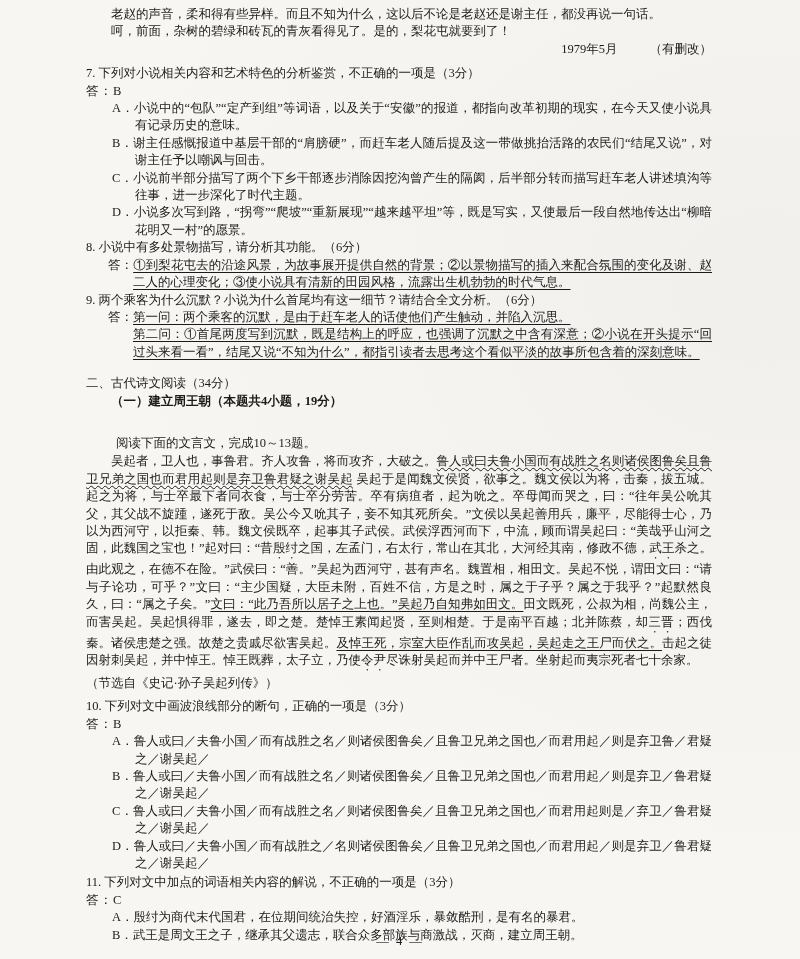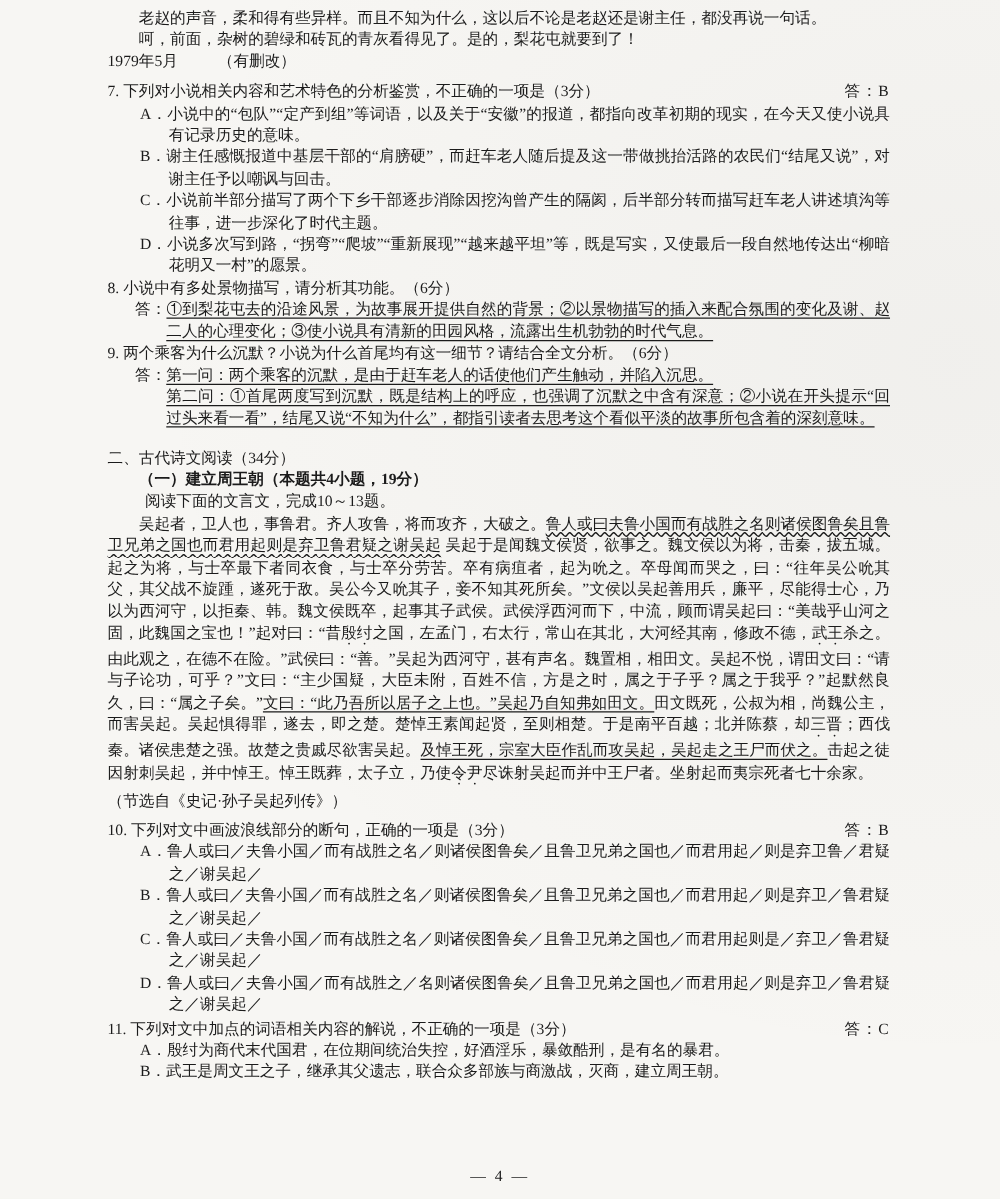--- a/index.html
+++ b/index.html
@@ -17,33 +17,33 @@
     box-sizing:border-box;
     padding:6px 88px 0 86px;
     overflow:hidden;
     background:
       radial-gradient(ellipse at 95% 30%, rgba(120,120,120,0.05), rgba(0,0,0,0) 60%),
       #f7f6f3;
   }
   p{margin:0;}
   .para{text-align:justify;}
   .indent{text-indent:2em;}
-  .dateline{margin:0 0 7px 0;}
+  .dateline{text-align:right;margin:0 0 7px 0;}
   .dateline .date{margin-right:32px;}
   .question{margin-top:0;}
-  .stem-row{display:flex;justify-content:space-between;align-items:baseline;}
+  .stem-row{display:flex;justify-content:space-between;align-items:baseline;flex-direction:column;}
   .stem{white-space:nowrap;}
   .akey{white-space:nowrap;flex:0 0 auto;letter-spacing:1px;}
   .opt{padding-left:49px;text-indent:-23px;text-align:justify;}
   .ans{padding-left:47px;text-indent:-25px;text-align:justify;}
   .ans2{padding-left:47px;text-indent:0;text-align:justify;}
   .u{text-decoration:underline;text-decoration-thickness:1px;text-underline-offset:3px;}
   .sec-heading{font-weight:normal;margin-top:14px;}
   .sec-sub{font-weight:bold;margin-left:25px;}
-  .sec-intro{margin-left:30px;}
+  .sec-intro{margin-left:30px;margin-top:25px;}
   .passage{text-indent:2em;text-align:justify;margin-top:1px;}
   .seg{}
   .wavy{text-decoration-line:underline;text-decoration-style:wavy;text-decoration-thickness:1px;text-underline-offset:2px;}
   .dots{
     -webkit-text-emphasis:filled dot;
     -webkit-text-emphasis-position:under left;
     text-emphasis:filled dot;
     text-emphasis-position:under left;
   }
   .source{text-align:left;margin:2px 0 4px 0;}

